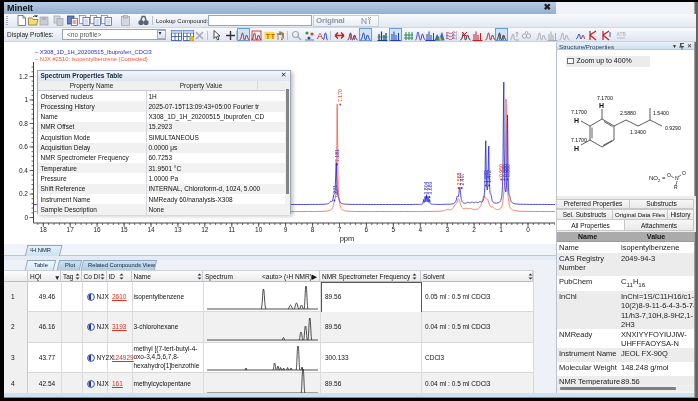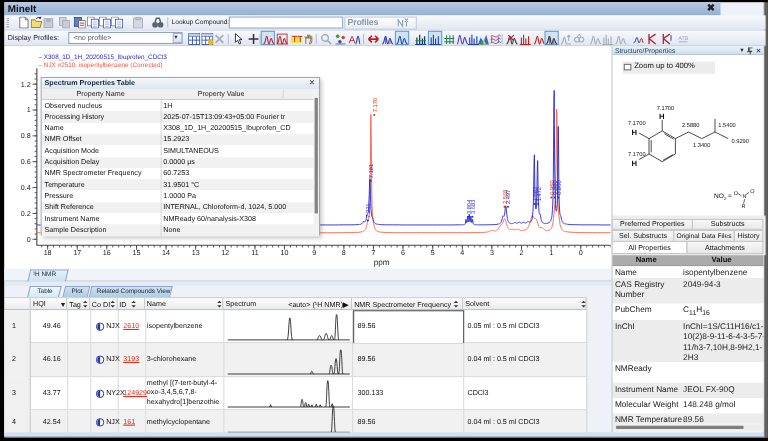--- a/index.html
+++ b/index.html
@@ -3,21 +3,21 @@
 *{margin:0;padding:0;box-sizing:border-box}
 body{font-family:"Liberation Sans",sans-serif;background:#000;width:698px;height:401px;overflow:hidden}
 #stage{position:relative;width:698px;height:401px;background:#000}
 .abs{position:absolute}
 .ic{position:absolute;top:1px;width:11px;height:11px}
 svg{display:block}
 </style></head><body>
 <div id="stage">
 <div class="abs" style="left:4px;top:2px;width:691px;height:394.5px;background:#eef1f8"></div>
     <div class="abs" style="left:693.5px;top:2px;width:4.5px;height:396px;background:linear-gradient(90deg,#b8b8b8,#5c5c5c 45%,#6e6e6e)"></div>
-    <div class="abs" style="left:4px;top:2px;width:651px;height:11.5px;background:linear-gradient(#b9cbe3,#92afd2)">
+    <div class="abs" style="left:4px;top:2px;width:552px;height:11.5px;background:linear-gradient(#b9cbe3,#92afd2)">
       <span style="position:absolute;left:3px;top:0.5px;font-size:9px;font-weight:bold;color:#111">MineIt</span>
       <span style="position:absolute;right:5px;top:-0.5px;font-size:9px;font-weight:bold;color:#222">✖</span>
     </div>
     <div class="abs" style="left:4px;top:13.5px;width:692px;height:14.5px;background:linear-gradient(#f7f9fc,#e2e8f2);border-bottom:1px solid #d0d7e4"></div>
     <div class="abs" style="left:4px;top:28px;width:692px;height:13.5px;background:linear-gradient(#f7f9fc,#e0e6f1);border-bottom:1px solid #c9d2e0"></div>
     <div class="abs" style="left:4px;top:14px;width:692px;height:13px;font-size:6.5px;color:#222">
       <span class="abs" style="left:2px;top:2px;width:1.5px;height:9px;background:repeating-linear-gradient(#aab 0 1px,#eef 1px 2px)"></span>
       <svg class="ic" style="left:12px;top:1px" viewBox="0 0 11 11">
         <path d="M2 0.5 H7 L9.5 3 V10.5 H2 Z" fill="#fff" stroke="#667" stroke-width="0.8"></path>
         <path d="M7 0.5 V3 H9.5" fill="none" stroke="#667" stroke-width="0.8"></path>
@@ -60,21 +60,21 @@
       </svg>
       <svg class="ic" style="left:134px;top:1px" viewBox="0 0 11 11">
         <circle cx="3" cy="7.5" r="2.6" fill="#5a6372"></circle>
         <circle cx="8" cy="7.5" r="2.6" fill="#5a6372"></circle>
         <path d="M3 5 L4.2 1.5 H6.8 L8 5" fill="none" stroke="#5a6372" stroke-width="1.4"></path>
       </svg>
       <span class="abs" style="left:148px;top:2px;width:1px;height:9px;background:#b8c0d0"></span>
       <span class="abs" style="left:152px;top:3.5px;color:#222;font-size:6px">Lookup Compound:</span>
       <span class="abs" style="left:204px;top:1px;width:104px;height:10.5px;background:#fff;border:1px solid #8fa8c8"></span>
       <span class="abs" style="left:309px;top:0.5px;width:66px;height:12px;background:linear-gradient(#fdfefe,#e9edf3);border:1px solid #c5cdd9"></span>
-      <span class="abs" style="left:312px;top:1.5px;font-size:8px;font-weight:bold;color:#8a98a8;letter-spacing:-0.2px">Profiles</span>
+      <span class="abs" style="left:312px;top:1.5px;font-size:8px;font-weight:bold;color:#8a98a8;letter-spacing:-0.2px">Original</span>
       <svg class="ic" style="left:357px;top:1px" viewBox="0 0 11 11">
         <path d="M1 9 L1 3 L5 9 L5 3 M7 2 l3 3 m-3 0 l3 -3 M8.5 5 v4" stroke="#90a0b2" stroke-width="1" fill="none"></path>
       </svg>
     </div>
     <div class="abs" style="left:4px;top:28.5px;width:692px;height:13px;font-size:6.5px;color:#222">
       <span class="abs" style="left:3px;top:2.5px;color:#222">Display Profiles:</span>
       <span class="abs" style="left:58px;top:0.5px;width:104px;height:11px;background:#fff;border:1px solid #93a6c0"></span>
       <span class="abs" style="left:63px;top:2.5px;color:#555">&lt;no profile&gt;</span>
       <span class="abs" style="left:152.5px;top:1.5px;width:9px;height:9px;background:linear-gradient(#f4f7fb,#dbe3ef);border:1px solid #9fb0c8"></span>
       <span class="abs" style="left:154.5px;top:0.5px;color:#335;font-size:6px">▾</span>
@@ -593,20 +593,21 @@
     <div class="abs" style="left:557px;top:276.3px;width:137px;height:14.3px;background:#fff;font-size:7.5px;color:#222;line-height:9.5px;overflow:hidden">
       <span style="position:absolute;left:2px;top:1px;white-space:nowrap">PubChem</span>
       <span style="position:absolute;left:64px;top:1px;white-space:nowrap">C<sub>11</sub>H<sub>16</sub></span>
     </div>
     <div class="abs" style="left:557px;top:290.6px;width:137px;height:54px;background:#ececec;font-size:7.5px;color:#222;line-height:9.5px;overflow:hidden">
       <span style="position:absolute;left:2px;top:1px;white-space:nowrap">InChI</span>
       <span style="position:absolute;left:64px;top:1px;white-space:nowrap">InChI=1S/C11H16/c1-<br>10(2)8-9-11-6-4-3-5-7-<br>11/h3-7,10H,8-9H2,1-<br>2H3</span>
     </div>
     <div class="abs" style="left:557px;top:328.70000000000005px;width:137px;height:19.4px;background:#fff;font-size:7.5px;color:#222;line-height:9.5px;overflow:hidden">
       <span style="position:absolute;left:2px;top:1px;white-space:nowrap">NMReady</span>
+      <span style="position:absolute;left:64px;top:1px;white-space:nowrap">XNXIYYFOYIUJIW-<br>UHFFFAOYSA-N</span>
     </div>
     <div class="abs" style="left:557px;top:348.1px;width:137px;height:13.9px;background:#ececec;font-size:7.5px;color:#222;line-height:9.5px;overflow:hidden">
       <span style="position:absolute;left:2px;top:1px;white-space:nowrap">Instrument Name</span>
       <span style="position:absolute;left:64px;top:1px;white-space:nowrap">JEOL FX-90Q</span>
     </div>
     <div class="abs" style="left:557px;top:362.0px;width:137px;height:13.8px;background:#fff;font-size:7.5px;color:#222;line-height:9.5px;overflow:hidden">
       <span style="position:absolute;left:2px;top:1px;white-space:nowrap">Molecular Weight</span>
       <span style="position:absolute;left:64px;top:1px;white-space:nowrap">148.248 g/mol</span>
     </div>
     <div class="abs" style="left:557px;top:375.8px;width:137px;height:9.7px;background:#ececec;font-size:7.5px;color:#222;line-height:9.5px;overflow:hidden">

